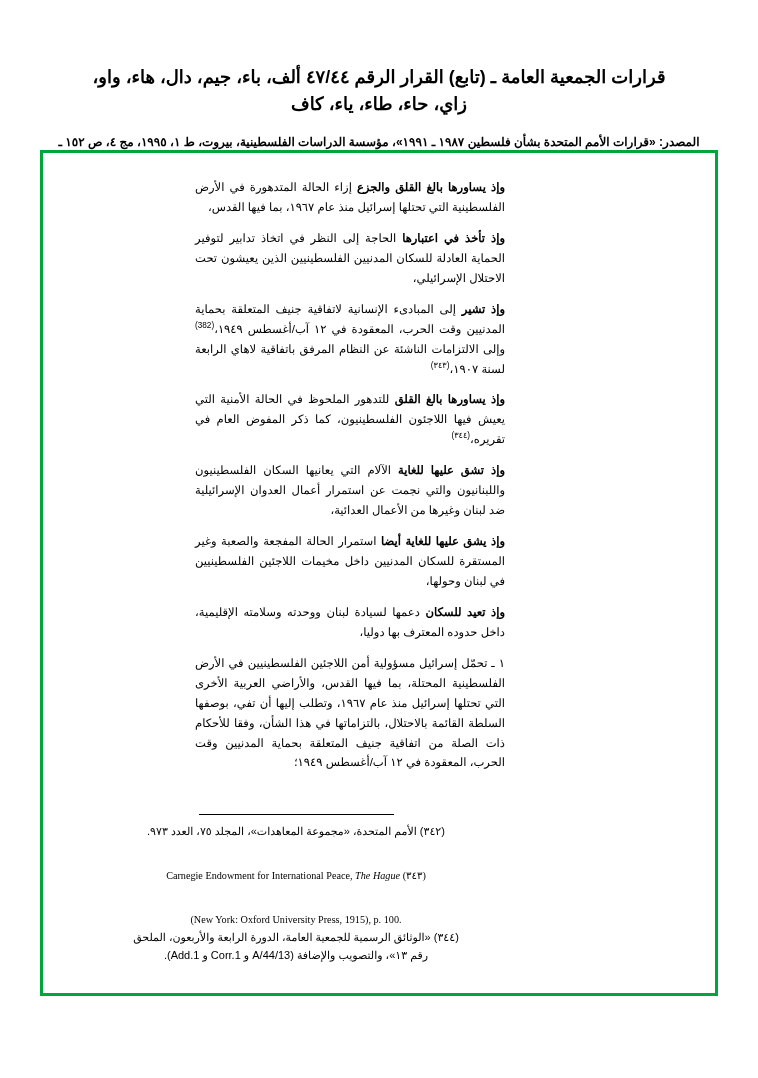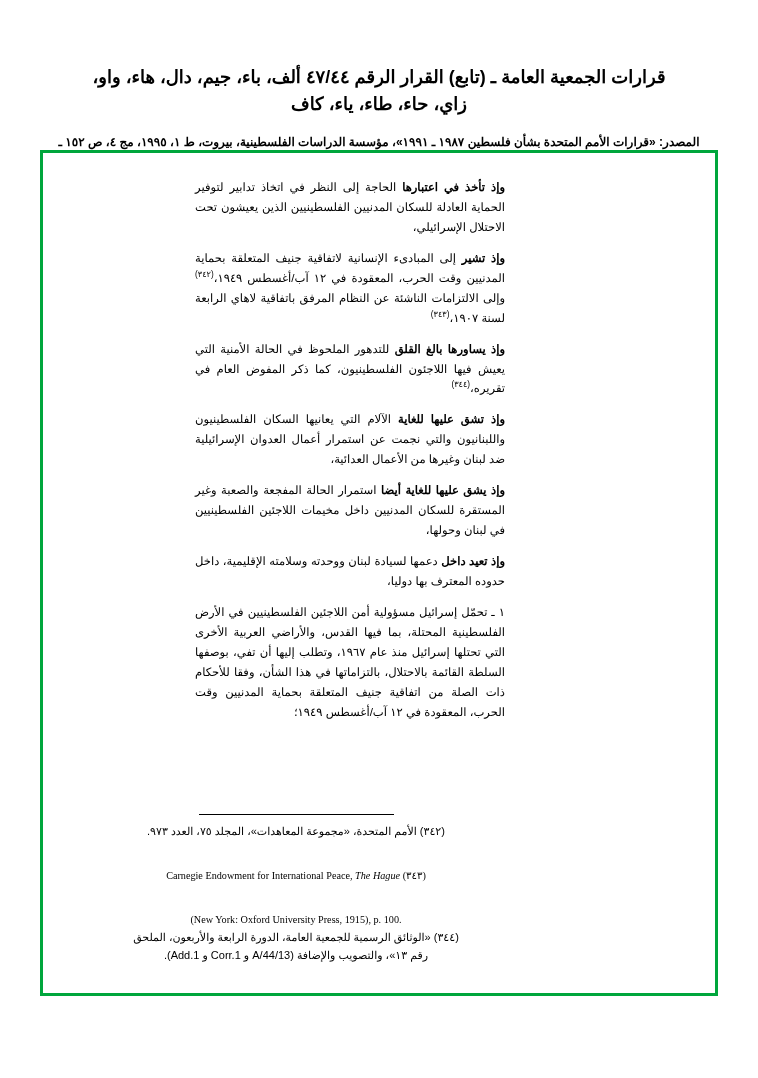--- a/index.html
+++ b/index.html
@@ -122,32 +122,33 @@
 
   <div class="header-block">
     <div class="header-title">قرارات الجمعية العامة ـ (تابع) القرار الرقم ٤٧/٤٤ ألف، باء، جيم، دال، هاء، واو، زاي، حاء، طاء، ياء، كاف</div>
     <div class="header-source">المصدر: «قرارات الأمم المتحدة بشأن فلسطين ١٩٨٧ ـ ١٩٩١»، مؤسسة الدراسات الفلسطينية، بيروت، ط ١، ١٩٩٥، مج ٤، ص ١٥٢ ـ ١٦٧</div>
   </div>
 
   <div class="frame">
 
     <div class="content">
 
+      <p class="para"><b>وإذ يساورها بالغ القلق والجزع</b><span> إزاء الحالة المتدهورة في الأرض الفلسطينية التي تحتلها إسرائيل منذ عام ١٩٦٧، بما فيها القدس،</span></p>
 
       <p class="para"><b>وإذ تأخذ في اعتبارها</b><span> الحاجة إلى النظر في اتخاذ تدابير لتوفير الحماية العادلة للسكان المدنيين الفلسطينيين الذين يعيشون تحت الاحتلال الإسرائيلي،</span></p>
 
-      <p class="para"><b>وإذ تشير</b><span> إلى المبادىء الإنسانية لاتفاقية جنيف المتعلقة بحماية المدنيين وقت الحرب، المعقودة في ١٢ آب/أغسطس ١٩٤٩،</span><span class="sup">(٣٤٢)</span><span> وإلى الالتزامات الناشئة عن النظام المرفق باتفاقية لاهاي الرابعة لسنة ١٩٠٧،</span><span class="sup">(٣٤٣)</span></p>
+      <p class="para"><b>وإذ تشير</b><span> إلى المبادىء الإنسانية لاتفاقية جنيف المتعلقة بحماية المدنيين وقت الحرب، المعقودة في ١٢ آب/أغسطس ١٩٤٩،</span><span class="sup">(382)</span><span> وإلى الالتزامات الناشئة عن النظام المرفق باتفاقية لاهاي الرابعة لسنة ١٩٠٧،</span><span class="sup">(٣٤٣)</span></p>
 
       <p class="para"><b>وإذ يساورها بالغ القلق</b><span> للتدهور الملحوظ في الحالة الأمنية التي يعيش فيها اللاجئون الفلسطينيون، كما ذكر المفوض العام في تقريره،</span><span class="sup">(٣٤٤)</span></p>
 
       <p class="para"><b>وإذ تشق عليها للغاية</b><span> الآلام التي يعانيها السكان الفلسطينيون واللبنانيون والتي نجمت عن استمرار أعمال العدوان الإسرائيلية ضد لبنان وغيرها من الأعمال العدائية،</span></p>
 
       <p class="para"><b>وإذ يشق عليها للغاية أيضا</b><span> استمرار الحالة المفجعة والصعبة وغير المستقرة للسكان المدنيين داخل مخيمات اللاجئين الفلسطينيين في لبنان وحولها،</span></p>
 
-      <p class="para"><b>وإذ تعيد داخل</b><span> دعمها لسيادة لبنان ووحدته وسلامته الإقليمية، داخل حدوده المعترف بها دوليا،</span></p>
+      <p class="para"><b>وإذ تعيد للسكان</b><span> دعمها لسيادة لبنان ووحدته وسلامته الإقليمية، داخل حدوده المعترف بها دوليا،</span></p>
 
       <p class="para"><span>١ ـ تحمّل إسرائيل مسؤولية أمن اللاجئين الفلسطينيين في الأرض الفلسطينية المحتلة، بما فيها القدس، والأراضي العربية الأخرى التي تحتلها إسرائيل منذ عام ١٩٦٧، وتطلب إليها أن تفي، بوصفها السلطة القائمة بالاحتلال، بالتزاماتها في هذا الشأن، وفقا للأحكام ذات الصلة من اتفاقية جنيف المتعلقة بحماية المدنيين وقت الحرب، المعقودة في ١٢ آب/أغسطس ١٩٤٩؛</span></p>
 
     </div>
 
     <div class="notes">
       <div class="notes-rule"></div>
 
       <div class="note">(٣٤٢) الأمم المتحدة، «مجموعة المعاهدات»، المجلد ٧٥، العدد ٩٧٣.</div>
 

